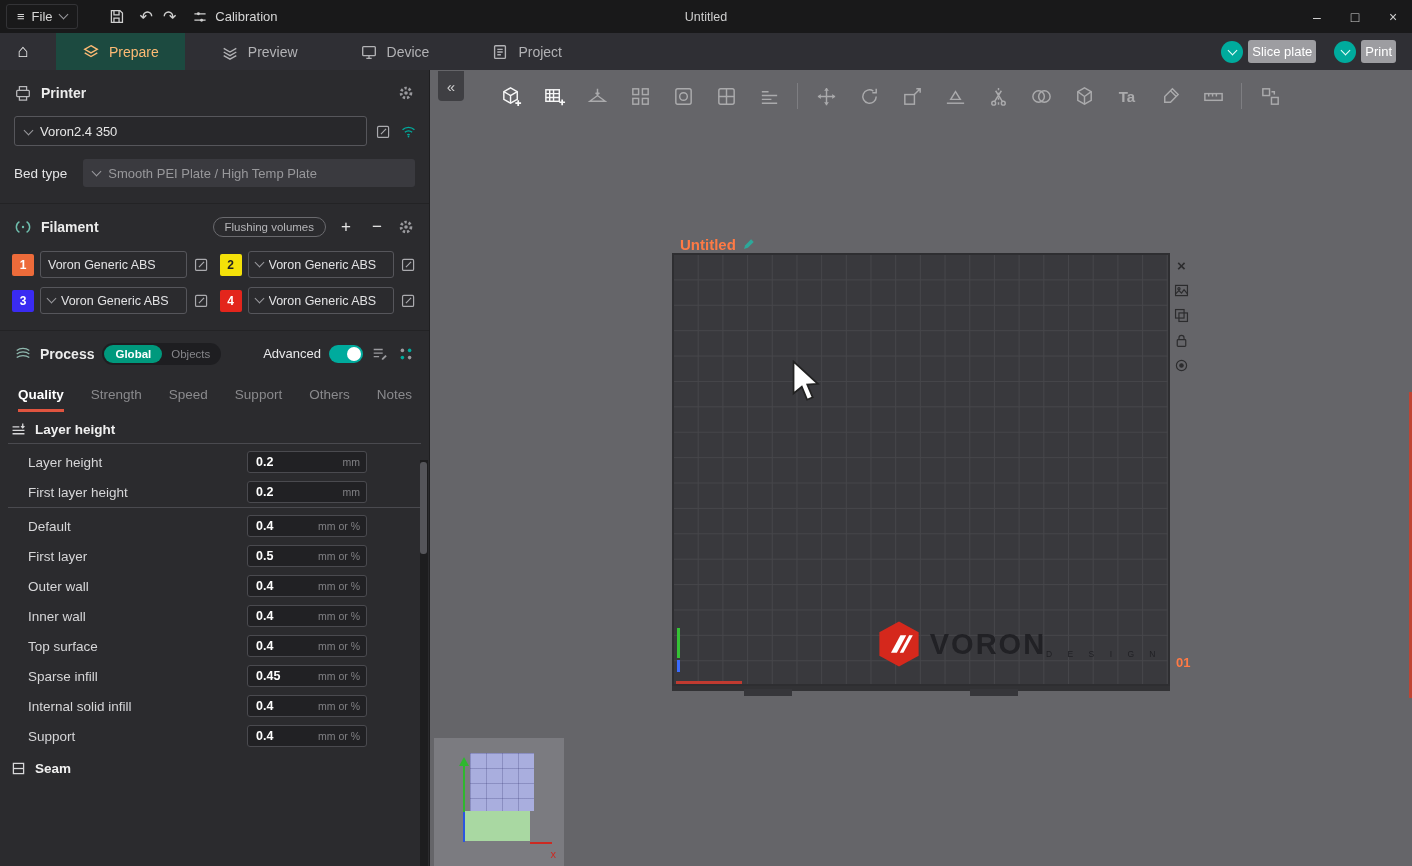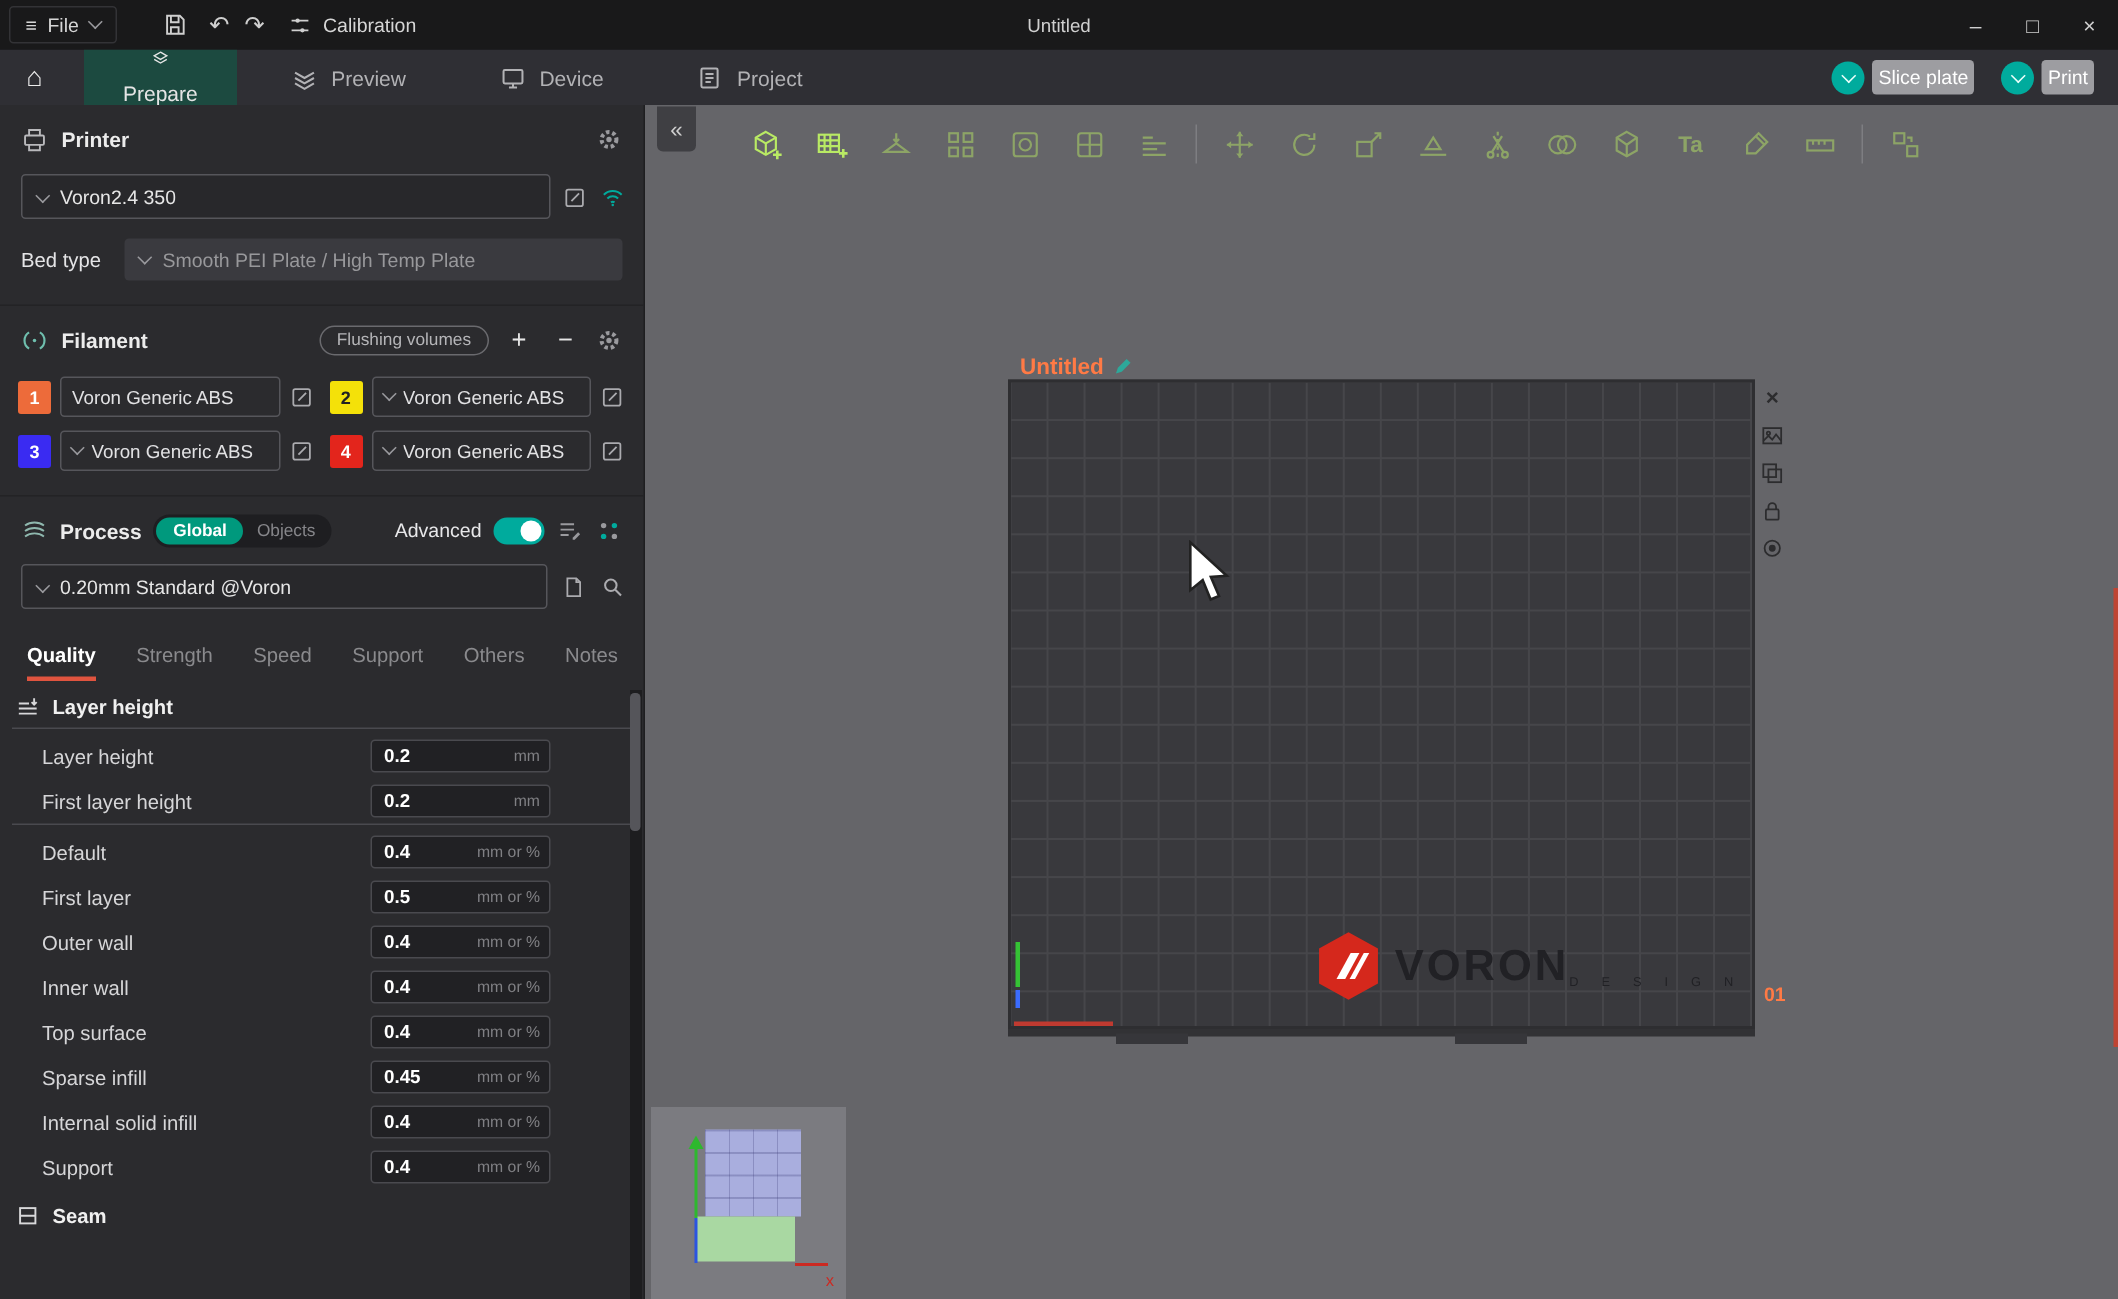--- a/index.html
+++ b/index.html
@@ -18,21 +18,21 @@
   .calib { display:flex; align-items:center; gap:7px; margin-left:16px; color:#d6d6d6; }
   .win-title { position:absolute; left:50%; top:0; transform:translateX(-50%); height:33px; display:flex; align-items:center; font-size:12.5px; color:#cfcfcf; }
   .win-controls { margin-left:auto; display:flex; height:33px; }
   .win-btn { width:38px; height:33px; display:flex; align-items:center; justify-content:center; font-size:14px; color:#cfcfcf; }
 
   
   .navbar { height:37px; background:#2f2f34; display:flex; align-items:center; flex:none; }
   .home-btn { width:46px; height:37px; display:flex; align-items:center; justify-content:center; color:#ececec; font-size:18px; }
   .nav-tab { display:flex; align-items:center; gap:9px; padding:0 26px; height:37px; color:#b2b2b5; font-size:14px; margin-left:10px; }
   .nav-tab svg { width:18px; height:18px; }
-  .nav-tab.active { background:#1c4a40; color:#e5e5e5;flex-direction:column; }
+  .nav-tab.active { background:#1c4a40; color:#fdba74; }
   .nav-actions { margin-left:auto; display:flex; align-items:center; gap:18px; margin-right:16px; }
   .action-group { display:flex; align-items:center; gap:5px; }
   .drop-circle { width:22px; height:22px; border-radius:50%; background:#00ab9d; display:flex; align-items:center; justify-content:center; }
   .drop-circle .chev { border-color:#eafffb; margin-top:-2px; }
   .action-btn { background:#9d9da1; color:#fff; font-size:13px; padding:4px 4px; border-radius:3px; }
 
   
   .main { flex:1; display:flex; min-height:0; }
   .sidebar { width:430px; background:#2b2b2e; position:relative; flex:none; overflow:hidden; border-right:1px solid #1e1e20; }
   .viewport { flex:1; position:relative; background:#656569; overflow:hidden; }
@@ -84,21 +84,21 @@
   .prow .plabel { flex:1; font-size:13.5px; color:#d6d6d8; }
   .pinput { width:120px; margin-right:62px; height:22px; border:1px solid #4a4a4f; border-radius:3px; background:#212124; display:flex; align-items:center; padding:0 6px 0 8px; flex:none; }
   .pinput input { flex:1; min-width:0; width:100%; background:transparent; border:none; outline:none; color:#fff; font-size:12.5px; font-weight:700; font-family:"Liberation Sans",sans-serif; }
   .unit { font-size:10.5px; color:#808084; margin-left:4px; flex:none; white-space:nowrap; }
 
   .sb-track { position:absolute; right:1px; top:390px; bottom:0; width:8px; background:#1d1d1f; }
   .sb-thumb { position:absolute; right:1px; top:2px; width:7px; height:92px; background:#55555a; border-radius:3px; }
 
   
   .collapse-btn { position:absolute; left:8px; top:1px; width:26px; height:30px; background:#3f3f43; color:#cfcfcf; border-radius:0 0 4px 4px; display:flex; align-items:center; justify-content:center; font-size:15px; }
-  .vtoolbar { position:absolute; left:66px; top:8px; display:flex; align-items:center; gap:13px; height:36px; color:#bef264; }
+  .vtoolbar { position:absolute; left:66px; top:8px; display:flex; align-items:center; gap:13px; height:36px; color:#ffffff; }
   .vt-icon { width:30px; height:30px; display:flex; align-items:center; justify-content:center; opacity:.45; }
   .vt-icon svg { width:23px; height:23px; }
   .vt-icon.bright { opacity:.95; }
   .vt-sep { width:1px; height:26px; background:#909092; opacity:.6; }
   .vt-text { font-size:15px; font-weight:700; }
 
   .plate-label { position:absolute; left:250px; top:166px; display:flex; align-items:center; gap:6px; color:#ff7a45; font-weight:700; font-size:15px; }
   .plate { position:absolute; left:242px; top:183px; width:498px; height:433px;
            background-color:#39393d; border:2px solid #2e2e31;
            background-image:linear-gradient(#46464a 1px, transparent 1px), linear-gradient(90deg,#46464a 1px, transparent 1px);
@@ -332,34 +332,20 @@
             <path d="M3 5h10M3 9h10M3 13h6"></path>
             <path d="M12 15l4-4 1.5 1.5-4 4H12z" fill="#9a9a9e" stroke="none"></path>
           </svg>
         <svg class="ic18" viewBox="0 0 20 20">
             <circle cx="6" cy="6" r="2" fill="#9a9a9e"></circle>
             <circle cx="14" cy="6" r="2" fill="#00ab9d"></circle>
             <circle cx="6" cy="14" r="2" fill="#00ab9d"></circle>
             <circle cx="14" cy="14" r="2" fill="#9a9a9e"></circle>
           </svg>
       </div>
-      <div class="preset-row">
-        <div class="select">
-          <span class="chev"></span>
-          <span class="sel-text">0.20mm Standard @Voron</span>
-        </div>
-        <svg class="ic16" viewBox="0 0 20 20" fill="none" stroke="#ababaf" stroke-width="1.4">
-            <path d="M5 3h7l3 3v11H5z"></path>
-            <path d="M12 3v3h3"></path>
-          </svg>
-        <svg class="ic16" viewBox="0 0 20 20" fill="none" stroke="#ababaf" stroke-width="1.6">
-            <circle cx="8.5" cy="8.5" r="4.5"></circle>
-            <path d="M12 12l4.5 4.5"></path>
-          </svg>
-      </div>
 
       <div class="ptabs">
         <span class="ptab active">Quality</span>
         <span class="ptab">Strength</span>
         <span class="ptab">Speed</span>
         <span class="ptab">Support</span>
         <span class="ptab">Others</span>
         <span class="ptab">Notes</span>
       </div>
 

